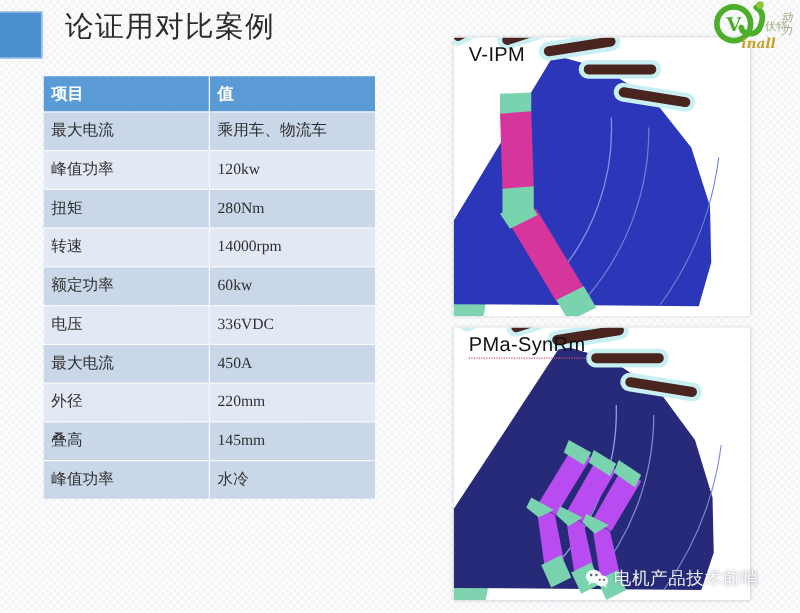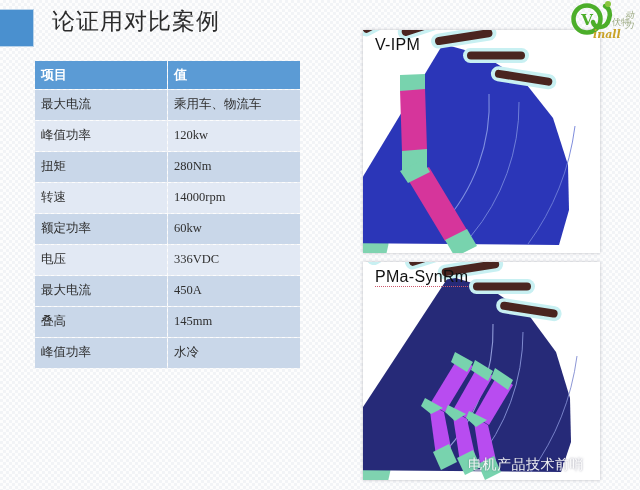--- a/index.html
+++ b/index.html
@@ -139,24 +139,24 @@
   #cn-col-a { left: 0px;  top: 16px; }
   #cn-col-b { left: 13px; top: 9px; font-style: italic; }
 
   
   #watermark {
     position: absolute;
     left: 468px;
     top: 452px;
     height: 22px;
     display: flex;
+    align-items: center;
     gap: 4px;
     z-index: 10;
     pointer-events: none;
-    flex-direction: column;
   }
   #watermark-text {
     font-family: "DejaVu Serif", "Liberation Serif", serif;
     font-size: 14px;
     color: rgba(255,255,255,.92);
     text-shadow: 0 0 2px rgba(60,60,90,.55);
     white-space: nowrap;
     letter-spacing: .5px;
   }
 </style>
@@ -200,20 +200,24 @@
           <td>额定功率</td>
           <td>60kw</td>
         </tr>
         <tr class="even">
           <td>电压</td>
           <td>336VDC</td>
         </tr>
         <tr class="odd">
           <td>最大电流</td>
           <td>450A</td>
+        </tr>
+        <tr class="even">
+          <td>外径</td>
+          <td>220mm</td>
         </tr>
         <tr class="odd">
           <td>叠高</td>
           <td>145mm</td>
         </tr>
         <tr class="odd">
           <td>峰值功率</td>
           <td>水冷</td>
         </tr>
       </tbody>

